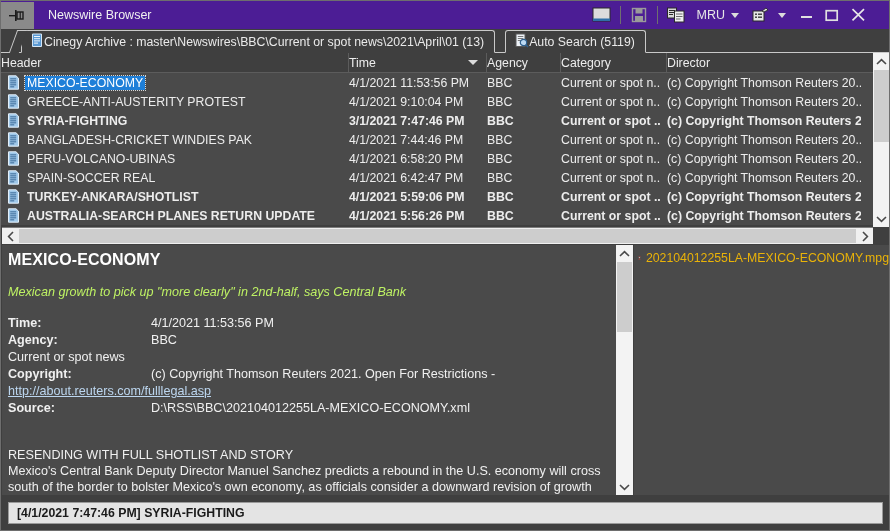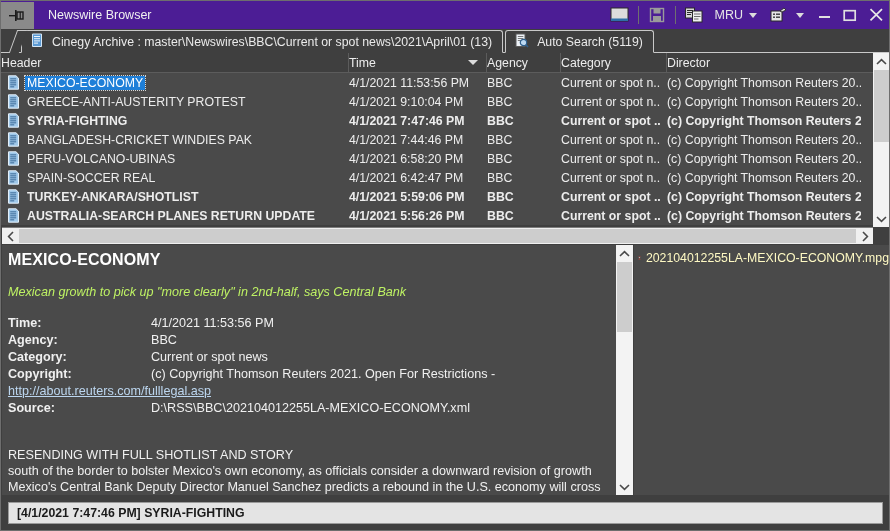--- a/index.html
+++ b/index.html
@@ -47,21 +47,21 @@
     color: #f0f0f0;
     margin-left: 14px;
     white-space: nowrap;
     flex: 1 1 auto;
   }
   .tb-tools {
     display: flex;
     align-items: center;
     height: 27px;
     flex: 0 0 auto;
-    padding-right: 2px;
+    padding-right: 20px;
   }
   .tb-btn {
     width: 30px;
     height: 26px;
     display: flex;
     align-items: center;
     justify-content: center;
   }
   .tb-sep {
     width: 1px;
@@ -108,21 +108,21 @@
     box-sizing: border-box;
     display: flex;
     align-items: center;
     padding: 0 10px 0 8px;
     font-size: 12.3px;
     color: #eaeaea;
     white-space: nowrap;
     border-top-left-radius: 3px;
     border-top-right-radius: 3px;
   }
-  .tab .tab-label { margin-left: 8px; }
+  .tab .tab-label { }
   .tab.archive { left: 20px; transform: skewX(0deg); }
   .tab.archive::before {
     content: "";
     position: absolute;
     left: -9px; top: -1px;
     width: 10px; height: 23px;
     border-left: 1px solid #c9c9c9;
     transform: skewX(-20deg);
     border-top: 1px solid #c9c9c9;
     box-sizing: border-box;
@@ -310,21 +310,21 @@
     width: 255px;
     height: 250px;
     background: #4a4a4a;
     box-sizing: border-box;
     padding: 4px 0 0 4px;
   }
   .attach-item {
     display: flex;
     align-items: center;
     font-size: 12.3px;
-    color: #fef9c3;
+    color: #eab308;
     height: 18px;
     white-space: nowrap;
   }
   .attach-item .att-label { margin-left: 5px; }
 
   
   .statusbar {
     position: absolute;
     left: 0; top: 496px;
     width: 890px;
@@ -510,21 +510,21 @@
             <svg class="doc-icon" width="13" height="15" viewBox="0 0 13 15">
   <path d="M1.5 0.8 L9 0.8 L11.5 3.2 L11.5 14.2 L1.5 14.2 Z" fill="#9fc8ea" stroke="#e4f0fa" stroke-width="1"></path>
   <rect x="3.2" y="3.4" width="6" height="0.9" fill="#2e5f8d"></rect>
   <rect x="3.2" y="5.4" width="6" height="0.9" fill="#2e5f8d"></rect>
   <rect x="3.2" y="7.4" width="6" height="0.9" fill="#2e5f8d"></rect>
   <rect x="3.2" y="9.4" width="6" height="0.9" fill="#2e5f8d"></rect>
   <rect x="3.2" y="11.4" width="4" height="0.9" fill="#2e5f8d"></rect>
 </svg>
             <span class="hdr-text">SYRIA-FIGHTING</span>
           </div>
-          <div class="cell cell-time">4/1/2021 7:47:46 PM</div>
+          <div class="cell cell-time">3/1/2021 7:47:46 PM</div>
           <div class="cell cell-agency">BBC</div>
           <div class="cell cell-cat">Current or spot ...</div>
           <div class="cell cell-copy">(c) Copyright Thomson Reuters 2...</div>
         </div>
         <div class="row">
           <div class="cell cell-header">
             <svg class="doc-icon" width="13" height="15" viewBox="0 0 13 15">
   <path d="M1.5 0.8 L9 0.8 L11.5 3.2 L11.5 14.2 L1.5 14.2 Z" fill="#9fc8ea" stroke="#e4f0fa" stroke-width="1"></path>
   <rect x="3.2" y="3.4" width="6" height="0.9" fill="#2e5f8d"></rect>
   <rect x="3.2" y="5.4" width="6" height="0.9" fill="#2e5f8d"></rect>
@@ -648,40 +648,39 @@
       <div id="meta-container">
           <div class="meta-row">
             <div class="meta-key">Time:</div>
             <div class="meta-val">4/1/2021 11:53:56 PM</div>
           </div>
           <div class="meta-row">
             <div class="meta-key">Agency:</div>
             <div class="meta-val">BBC</div>
           </div>
           <div class="meta-row">
-            <div class="meta-key">Category:</div>
             <div class="meta-val">Current or spot news</div>
           </div>
           <div class="meta-row">
             <div class="meta-key">Copyright:</div>
             <div class="meta-val">(c) Copyright Thomson Reuters 2021. Open For Restrictions -</div>
           </div>
         </div>
 
       <div class="link">http://about.reuters.com/fulllegal.asp</div>
 
       <div class="meta-row">
         <div class="meta-key">Source:</div>
         <div class="meta-val">D:\RSS\BBC\202104012255LA-MEXICO-ECONOMY.xml</div>
       </div>
 
       <div class="body-text">
         <div>RESENDING WITH FULL SHOTLIST AND STORY</div>
+        <div>Mexico's Central Bank Deputy Director Manuel Sanchez predicts a rebound in the U.S. economy will cross</div>
         <div>south of the border to bolster Mexico's own economy, as officials consider a downward revision of growth</div>
-        <div>Mexico's Central Bank Deputy Director Manuel Sanchez predicts a rebound in the U.S. economy will cross</div>
       </div>
     </div>
   </div>
 
   <div class="vscroll" id="detail-vscroll" style="left:615px; top:244px; height:250px;">
     <div class="vs-btn">
       <svg class="chev" width="11" height="8" viewBox="0 0 11 8">
         <path d="M1 6 L5.5 1.6 L10 6" stroke="#4a4a4a" stroke-width="1.6" fill="none"></path>
       </svg>
     </div>

